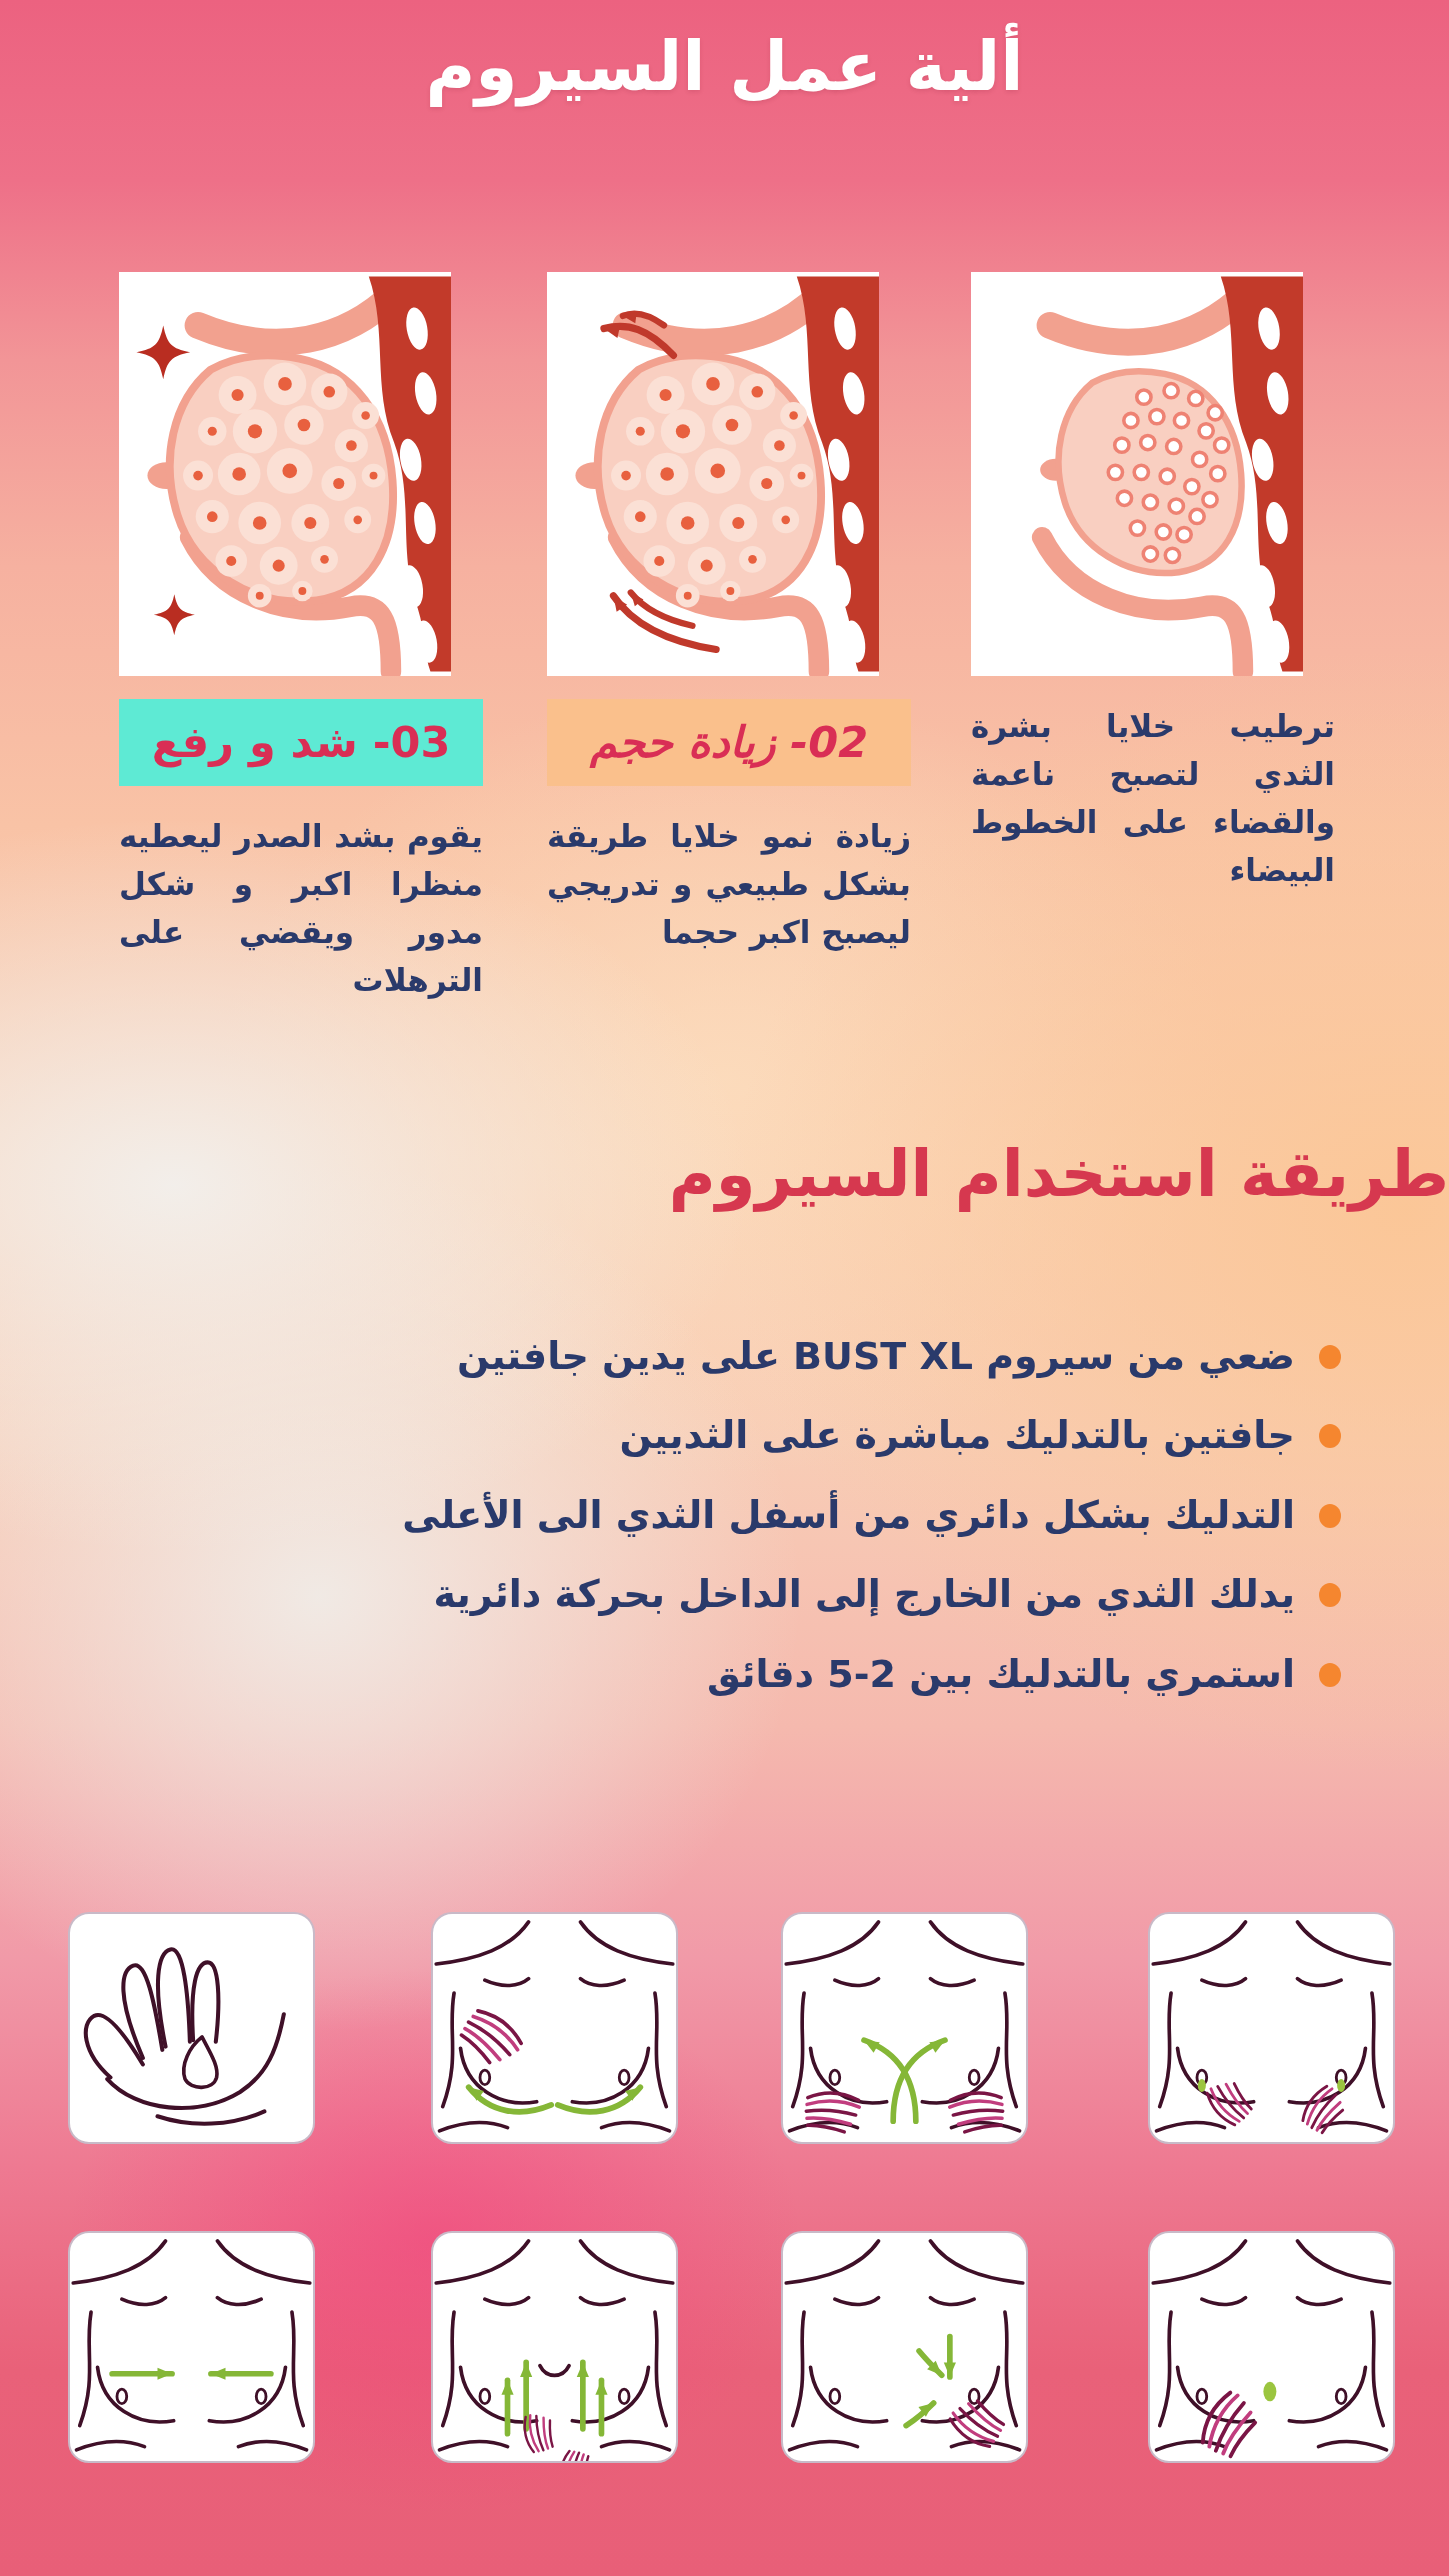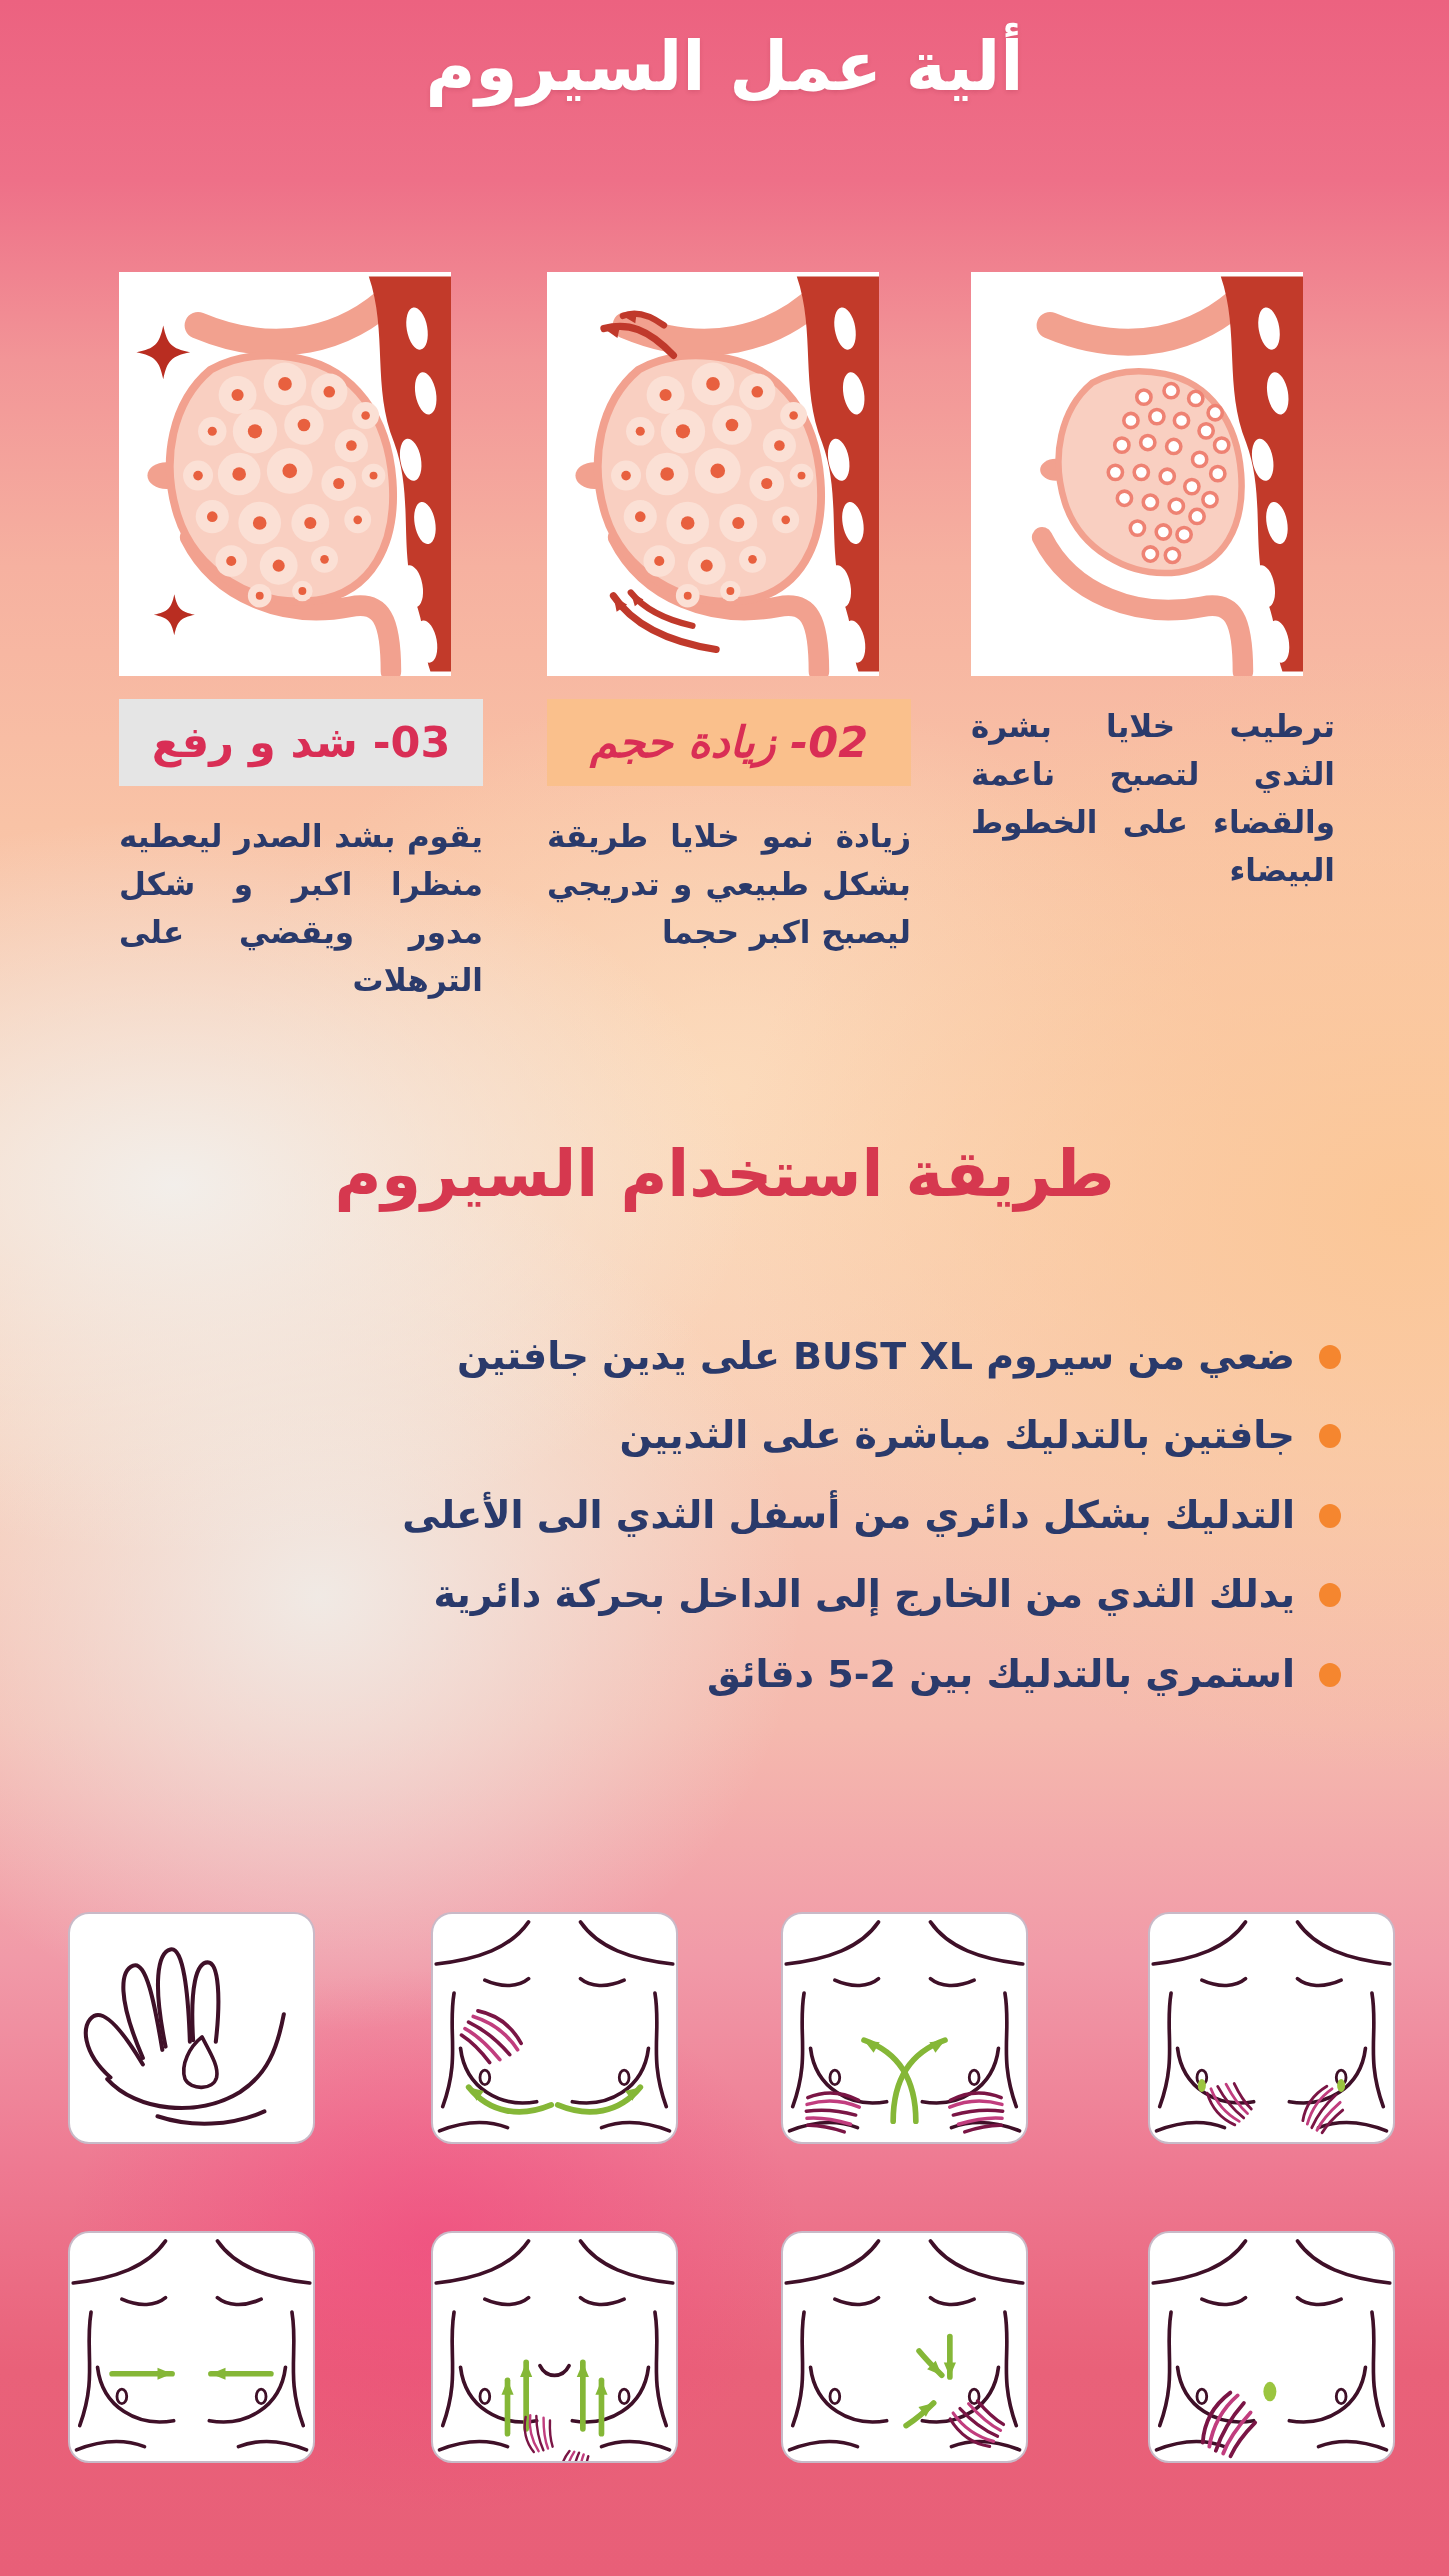--- a/index.html
+++ b/index.html
@@ -26,21 +26,21 @@
   .step-label{
     margin-top:22.5px;width:364px;height:87px;
     display:flex;align-items:center;justify-content:center;
     font-size:43px;font-weight:bold;color:#D92E55;direction:rtl;
   }
   .step-desc{
     margin-top:26px;width:364px;direction:rtl;text-align:justify;
     font-size:31px;font-weight:bold;color:#2A3A6B;line-height:1.55;
   }
   .section-title{
-    position:absolute;top:1137px;left:0;width:100%;text-align:center;
+    position:absolute;top:1137px;left:0;width:100%;text-align:right;
     font-size:64px;font-weight:bold;color:#D6384F;direction:rtl;
   }
   .usage-list{
     position:absolute;top:1332px;right:108px;margin:0;padding:0;list-style:none;
     direction:rtl;display:flex;flex-direction:column;gap:30px;
   }
   .usage-list li{display:flex;align-items:flex-start;column-gap:24px;}
   .usage-list .dot{flex:0 0 auto;width:22px;height:24px;border-radius:50%;background:#F5862F;margin-top:13px;}
   .usage-list .txt{font-size:38px;font-weight:bold;color:#2A3A6B;line-height:1.3;white-space:nowrap;}
   .tile{
@@ -236,21 +236,21 @@
               <circle cx="260" cy="358" r="5.44" fill="#E8603F"></circle>
               <circle cx="178" cy="404" r="15" fill="#FBE0D5"></circle>
               <circle cx="178" cy="404" r="5" fill="#E8603F"></circle>
               <circle cx="232" cy="398" r="13" fill="#FBE0D5"></circle>
               <circle cx="232" cy="398" r="5" fill="#E8603F"></circle>
             </g>
             <path d="M0,-20 C3,-6 6,-3 20,0 C6,3 3,6 0,20 C-3,6 -6,3 -20,0 C-6,-3 -3,-6 0,-20 Z" fill="#B92D21" transform="translate(56,96) scale(1.7)"></path>
             <path d="M0,-20 C3,-6 6,-3 20,0 C6,3 3,6 0,20 C-3,6 -6,3 -20,0 C-6,-3 -3,-6 0,-20 Z" fill="#B92D21" transform="translate(70,428) scale(1.3)"></path>
           </svg>
       </div>
-      <div class="step-label" style="background: #e5e5e5;">03- شد و رفع</div>
+      <div class="step-label" style="background: #5eead4;">03- شد و رفع</div>
       <div class="step-desc">يقوم بشد الصدر ليعطيه منظرا اكبر و شكل مدور ويقضي على الترهلات</div>
     </div>
   </section>
 
   <div class="section-title">طريقة استخدام السيروم</div>
 
   <ul class="usage-list" dir="rtl">
     <li>
         <span class="dot"></span>
         <span class="txt">ضعي من سيروم  BUST XL  على يدين جافتين</span>

